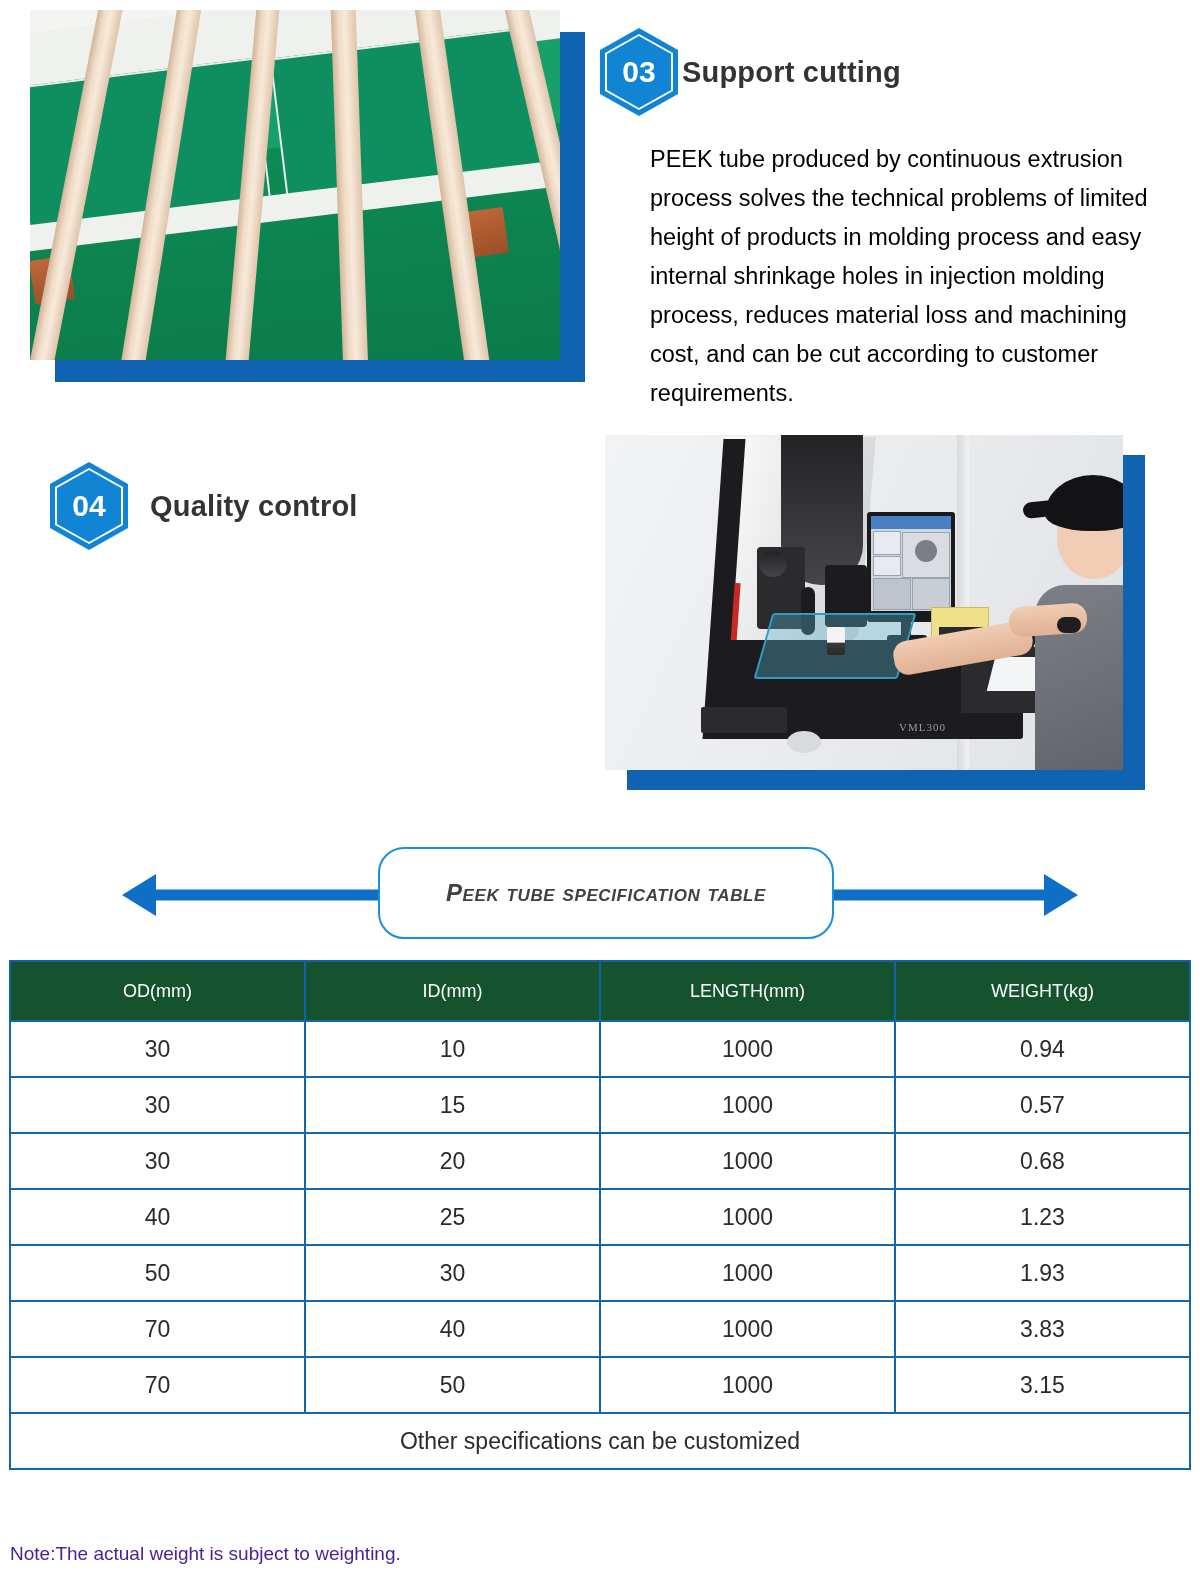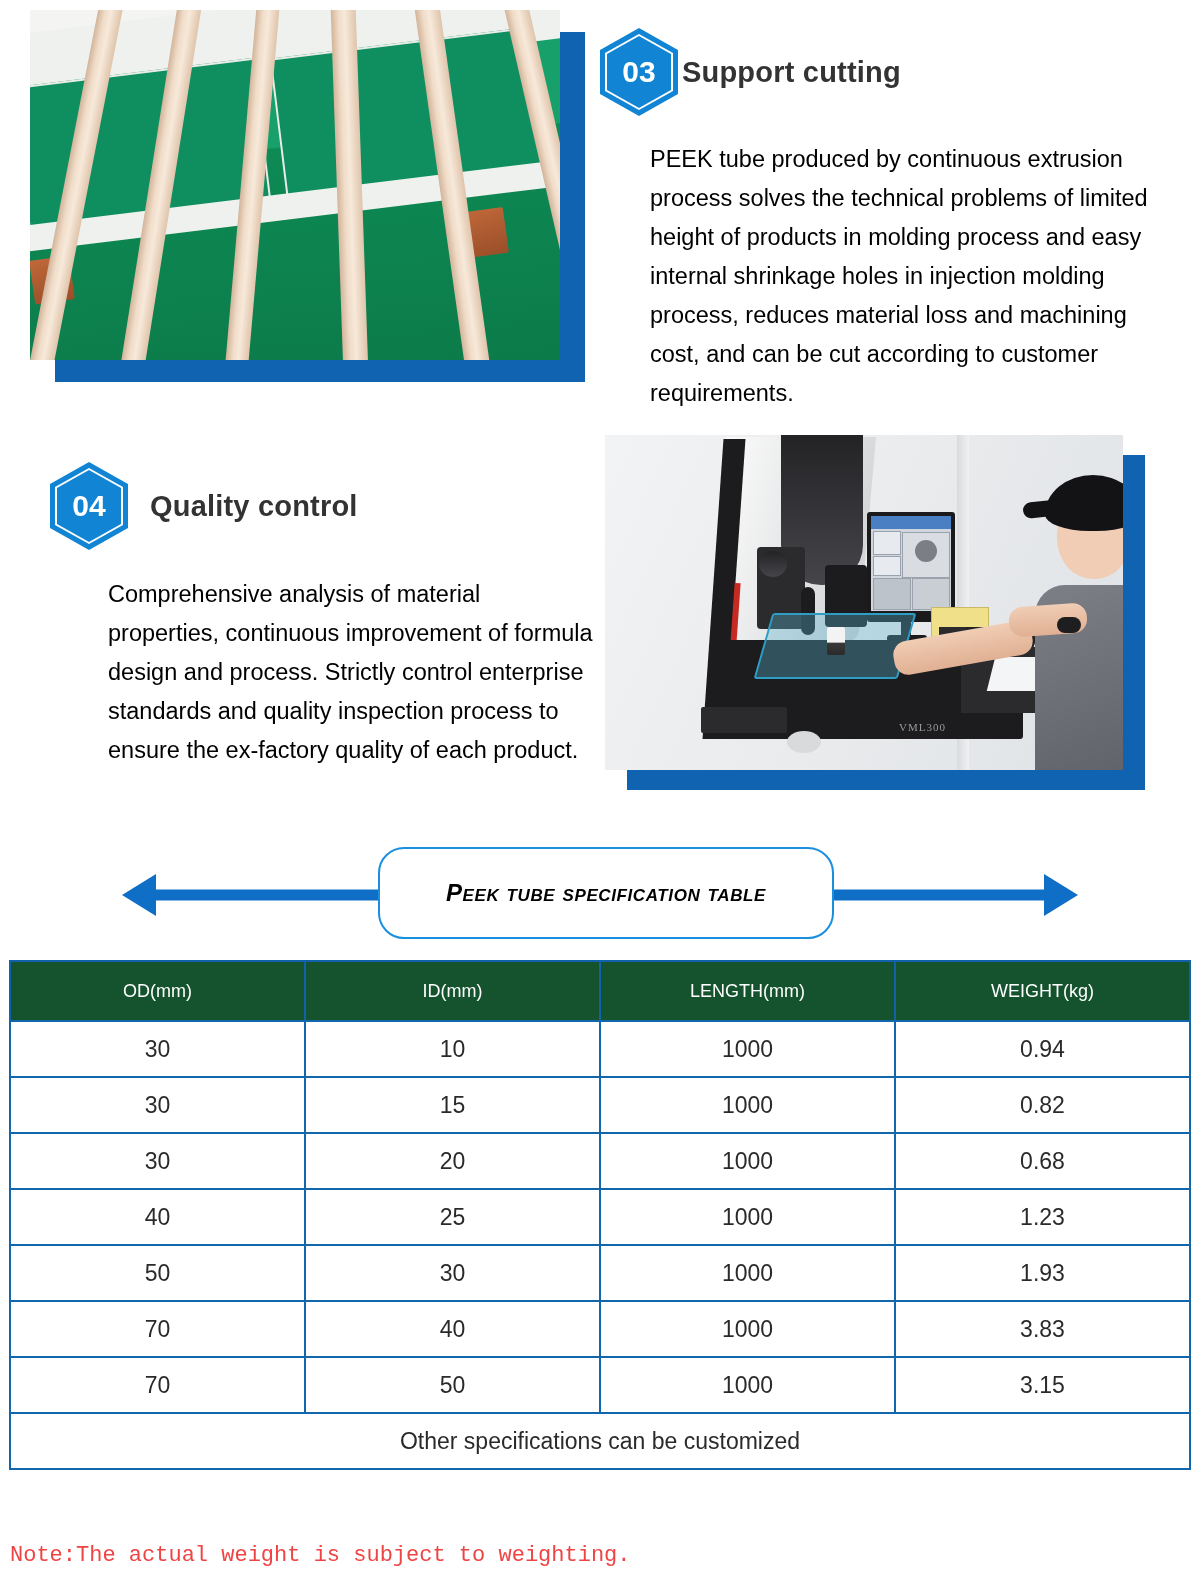--- a/index.html
+++ b/index.html
@@ -151,21 +151,21 @@
     border-radius:26px;
     background:#ffffff;
     display:flex; align-items:center; justify-content:center;
   }
   .banner-title {
     font-family: "Liberation Sans", sans-serif;
     font-style: italic;
     font-weight: bold;
     font-size: 24px;
     font-variant: small-caps;
-    color: #000000;
+    color: #404040;
     letter-spacing: .6px;
     white-space: nowrap;
   }
 
   
   #spec-table {
     position:absolute;
     left:9px; top:960px;
     width:1182px;
     border-collapse: collapse;
@@ -187,23 +187,22 @@
     border-color:#1261ab;
     border-bottom-color:#1266ac;
   }
   #spec-table thead th + th { border-left:2px solid #3f83c2;margin-top:32px; }
   #spec-table tbody td { height:52px; background:#ffffff; }
   #spec-table tfoot td { height:52px; background:#ffffff; font-size:23px; }
 
   #table-note {
     position:absolute;
     left:10px; top:1543px;
-    font-size:22px;
-    color:#ef4444;
-    font-family:Liberation Mono, monospace;
+    font-size:19px;
+    color:#4c1d95;
   }
 </style>
 </head>
 <body>
 
 <div class="photo-wrap" style="left:30px; top:10px; width:545px; height:380px;">
   <div class="photo-frame" style="left:25px; top:22px; width:530px; height:350px;"></div>
   <div class="photo" style="left:0; top:0; width:530px; height:350px;">
     <div class="p1-bg"></div>
     <div class="p1-white" style="left:-20px; top:-10px; width:580px; height:70px; transform: rotate(-7deg);"></div>
@@ -241,21 +240,20 @@
   <div style="display:flex; align-items:center; gap:22px;">
     <div class="hex">
       <div class="shadow"></div>
       <div class="shape"></div>
       <div class="inner-line"></div>
       <div class="inner-fill"></div>
       <div class="num">04</div>
     </div>
     <div class="sec-title">Quality control</div>
   </div>
-  <div class="body-text" style="margin-top:25px; margin-left:58px; width:486px;">Comprehensive analysis of material properties, continuous improvement of formula design and process. Strictly control enterprise standards and quality inspection process to ensure the ex-factory quality of each product.</div>
 </div>
 
 <div class="photo-wrap" style="left:605px; top:435px; width:540px; height:355px;">
   <div class="photo-frame" style="left:22px; top:20px; width:518px; height:335px;"></div>
   <div class="photo" style="left:0; top:0; width:518px; height:335px;">
     <div class="p2-bg"></div>
     <div class="p2-col" style="left:352px; top:0; width:12px; height:335px;"></div>
 
     <div class="p2-mach-body" style="left:112px; top:2px; width:150px; height:205px; transform: skewX(-5deg); border-radius:0 0 12px 12px;"></div>
     <div class="p2-lens" style="left:176px; top:0; width:82px; height:150px; border-radius:0 0 40px 40px;"></div>
@@ -327,21 +325,21 @@
       <tr>
         <td>30</td>
         <td>10</td>
         <td>1000</td>
         <td>0.94</td>
       </tr>
       <tr>
         <td>30</td>
         <td>15</td>
         <td>1000</td>
-        <td>0.82</td>
+        <td>0.57</td>
       </tr>
       <tr>
         <td>30</td>
         <td>20</td>
         <td>1000</td>
         <td>0.68</td>
       </tr>
       <tr>
         <td>40</td>
         <td>25</td>

